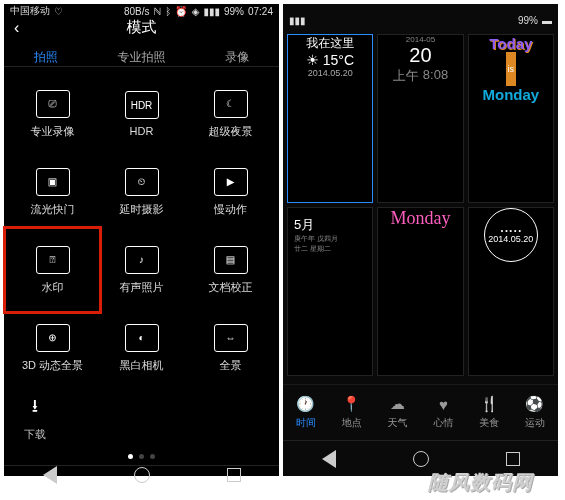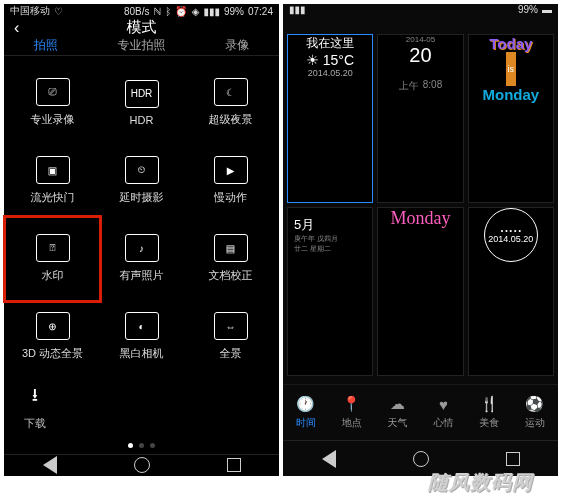--- a/index.html
+++ b/index.html
@@ -20,36 +20,36 @@
     display: flex;
     flex-direction: column;
     position: relative;
   }
   .phone.right { background: #0a0a0a; }
 
   
   .status {
     height: 22px;
     display: flex;
-    align-items: flex-start;
+    align-items: flex-end;
     justify-content: space-between;
     font-size: 10px;
     padding: 0 6px;
     color: #ddd;
   }
   .status .left, .status .right { display: flex; align-items: center; gap: 4px; }
 
   
   .title-row {
     display: flex; align-items: center; justify-content: center;
     height: 28px; position: relative; font-size: 15px;
   }
   .back-arrow { position: absolute; left: 10px; font-size: 16px; color: #fff; }
   .tabs { display: flex; justify-content: space-around; height: 30px; align-items: center; font-size: 12px; border-bottom: 1px solid #222; }
-  .tab { color: #aaa; }
+  .tab { color: #aaa; margin-top: 12px; }
   .tab.active { color: #2a8cff; }
 
   .grid {
     flex: 1;
     display: grid;
     grid-template-columns: repeat(3, 1fr);
     grid-auto-rows: 78px;
     align-content: start;
     padding: 8px 4px 0 4px;
     gap: 0;
@@ -237,21 +237,21 @@
 
     <div class="wm-grid">
       <div class="wm wm1 sel">
         <div class="l1">我在这里</div>
         <div class="l2"><span>☀</span> <span>15°C</span></div>
         <div class="l3">2014.05.20</div>
       </div>
       <div class="wm wm2">
         <div class="l1">2014-05</div>
         <div class="l2">20</div>
-        <div style="display:flex;gap:4px;font-size:10px;color:#888;margin-top:12px;">
+        <div style="display:flex;gap:4px;font-size:13px;color:#888;">
           <span>上午</span>
           <span>8:08</span>
         </div>
       </div>
       <div class="wm wm3">
         <div class="tw today">Today</div>
         <div style="display:flex;gap:2px;align-items:center;">
           <span class="is">is</span>
         </div>
         <div class="tw mon">Monday</div>

